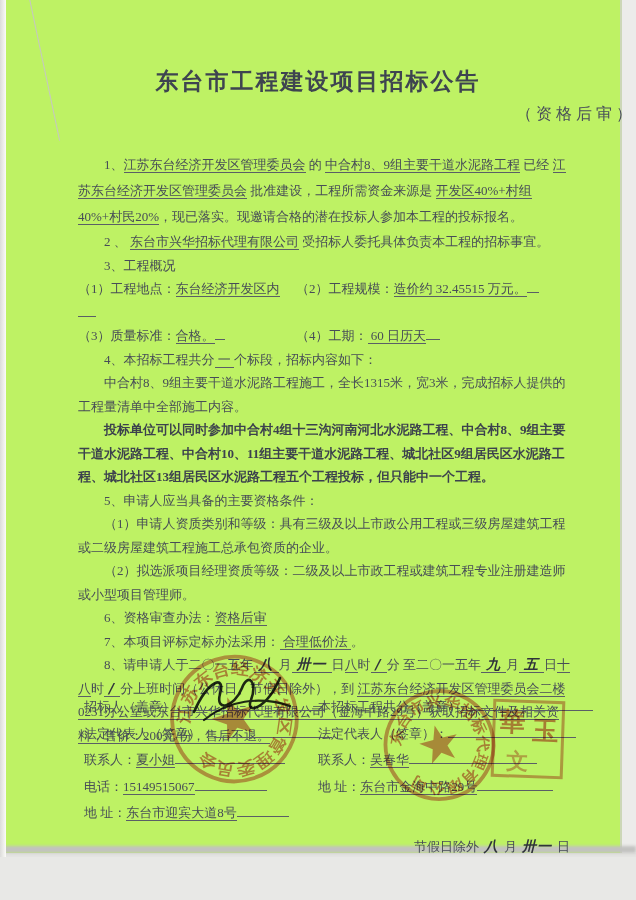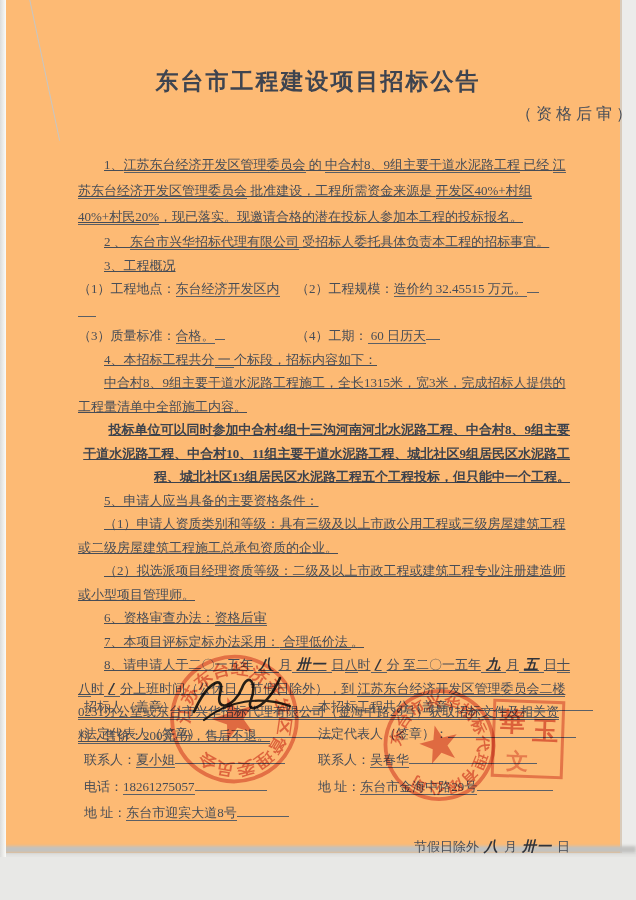--- a/index.html
+++ b/index.html
@@ -1,39 +1,39 @@
 <!DOCTYPE html>
 <html><head>
 <meta charset="utf-8">
 <style>
   html,body{margin:0;padding:0;}
   body{background:#e8e8e6;}
   .doc{position:relative;width:636px;height:857px;margin:0 auto;overflow:hidden;
-       background:#fdba74;
+       background:#bef264;
        font-family:"Liberation Serif","DejaVu Serif",serif;
        color:#474d57;}
   
   .edge-right{position:absolute;top:0;right:14px;width:2px;height:100%;background:#cfcfcc;opacity:.8;}
   .edge-right-band{position:absolute;top:0;right:0;width:14px;height:100%;background:#ececea;}
   .edge-bottom{position:absolute;left:0;bottom:4px;width:100%;height:7px;background:#c2c2c0;filter:blur(1.5px);}
   .edge-bottom-band{position:absolute;left:0;bottom:0;width:100%;height:4px;background:#e4e4e2;}
   .fold-line{position:absolute;left:28px;top:-6px;width:1px;height:150px;background:#c6c6c4;transform:rotate(-12deg);transform-origin:top left;}
   .edge-left-band{position:absolute;left:0;top:0;width:6px;height:100%;background:linear-gradient(90deg,#dcdcda,#fbfbf8);}
 
   .title{position:absolute;left:0;top:66px;width:100%;text-align:center;
          font-family:"Liberation Sans","DejaVu Sans",sans-serif;
          font-size:23px;font-weight:700;letter-spacing:2px;color:#3e4450;}
   .subtitle{position:absolute;left:0;top:104px;width:100%;text-align:right;
             font-size:16px;letter-spacing:4px;color:#4a505a;}
 
   .flow{position:absolute;left:78px;top:152px;width:492px;font-size:13px;line-height:26px;}
   .flow p{margin:0;}
-  .indent{text-indent:2em;text-decoration:underline;}
+  .indent{text-indent:2em;}
   .tight{line-height:23.5px;}
-  .strong{font-weight:600;color:#3c424d;text-align:right;}
+  .strong{font-weight:600;color:#3c424d;}
   .gap-s{margin-top:2px;}
   .cols{display:flex;line-height:23.5px;}
   .col1{width:218px;}
   .col2{flex:1;}
 
   .u{border-bottom:1px solid #5a5f66;padding-bottom:0px;}
   .hw{font-family:"DejaVu Sans",sans-serif;font-style:italic;font-weight:700;
       color:#2f333b;padding:0 5px;font-size:14px;letter-spacing:1px;}
   .blank{display:inline-block;border-bottom:1px solid #5a5f66;height:1em;vertical-align:baseline;}
 
@@ -91,21 +91,21 @@
     <p class="indent tight"><span>（2）拟选派项目经理资质等级：二级及以上市政工程或建筑工程专业注册建造师或小型项目管理师。</span></p>
     <p class="indent tight"><span>6、资格审查办法：</span><span class="u">资格后审</span></p>
     <p class="indent tight"><span>7、本项目评标定标办法采用：</span><span class="u"> 合理低价法 </span><span>。</span></p>
     <p class="indent tight"><span>8、请申请人于二〇一五年</span><span class="u hw">八</span><span>月</span><span class="u hw">卅一</span><span>日</span><span class="u">八</span><span>时</span><span class="u hw">/</span><span>分 至二〇一五年</span><span class="u hw">九</span><span>月</span><span class="u hw">五</span><span>日</span><span class="u">十八</span><span>时</span><span class="u hw">/</span><span>分上班时间（公休日、节假日除外），到 </span><span class="u">江苏东台经济开发区管理委员会二楼0231办公室或东台市兴华招标代理有限公司（金海中路29号）获取招标文件及相关资料，售价：200元/份，售后不退。</span></p>
   </div>
 
   <div class="footer-col footer-left">
     <div class="row"><span>招标人（盖章）</span><span class="blank" style="width: 150px;"></span></div>
     <div class="row"><span>法定代表人（签章）：</span><span class="blank" style="width: 118px;"></span></div>
     <div class="row"><span>联系人：</span><span class="u">夏小姐</span><span class="blank" style="width: 110px;"></span></div>
-    <div class="row"><span>电话：</span><span class="u">18261275057</span><span class="blank" style="width: 72px;"></span></div>
+    <div class="row"><span>电话：</span><span class="u">15149515067</span><span class="blank" style="width: 72px;"></span></div>
     <div class="row"><span>地  址：</span><span class="u">东台市迎宾大道8号</span><span class="blank" style="width: 52px;"></span></div>
   </div>
   <div class="footer-col footer-right">
     <div class="row"><span>本招标工程共分（盖章）</span><span class="blank" style="width: 132px;"></span></div>
     <div class="row"><span>法定代表人（签章）：</span><span class="blank" style="width: 128px;"></span></div>
     <div class="row"><span>联系人：</span><span class="u">吴春华</span><span class="blank" style="width: 128px;"></span></div>
     <div class="row"><span>地  址：</span><span class="u">东台市金海中路29号</span><span class="blank" style="width: 76px;"></span></div>
   </div>
   <div class="date-line"><span>节假日除外</span><span class="hw">八</span><span>月</span><span class="hw">卅一</span><span>日</span></div>
 

